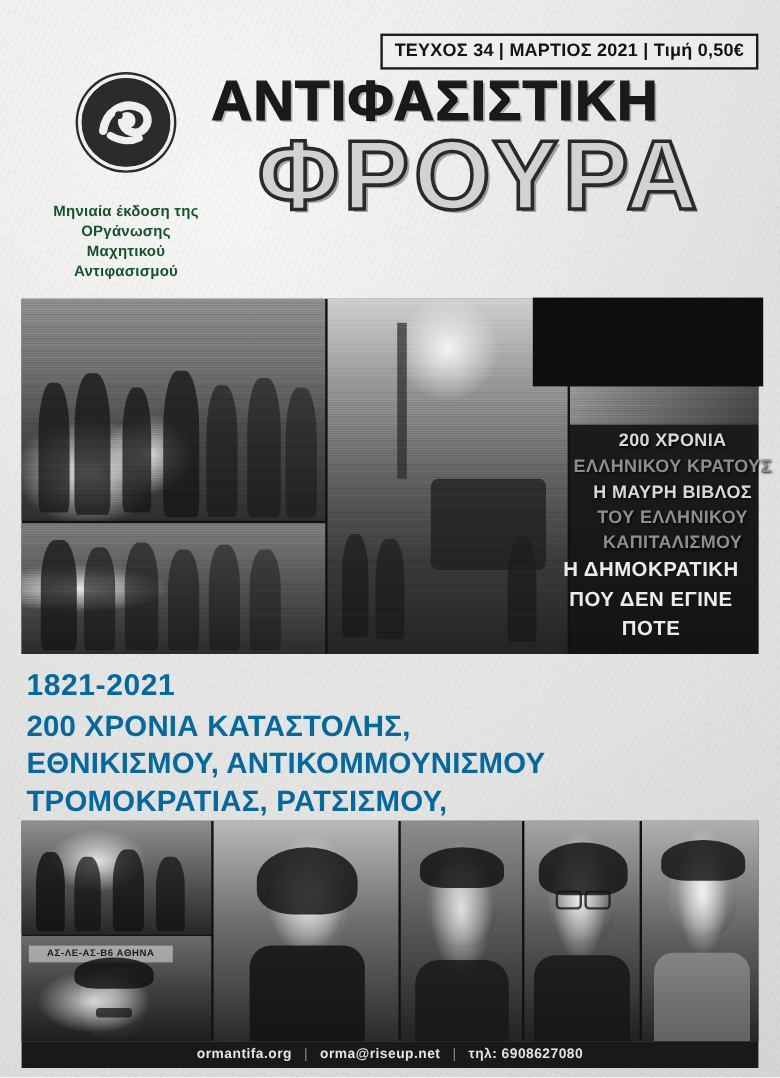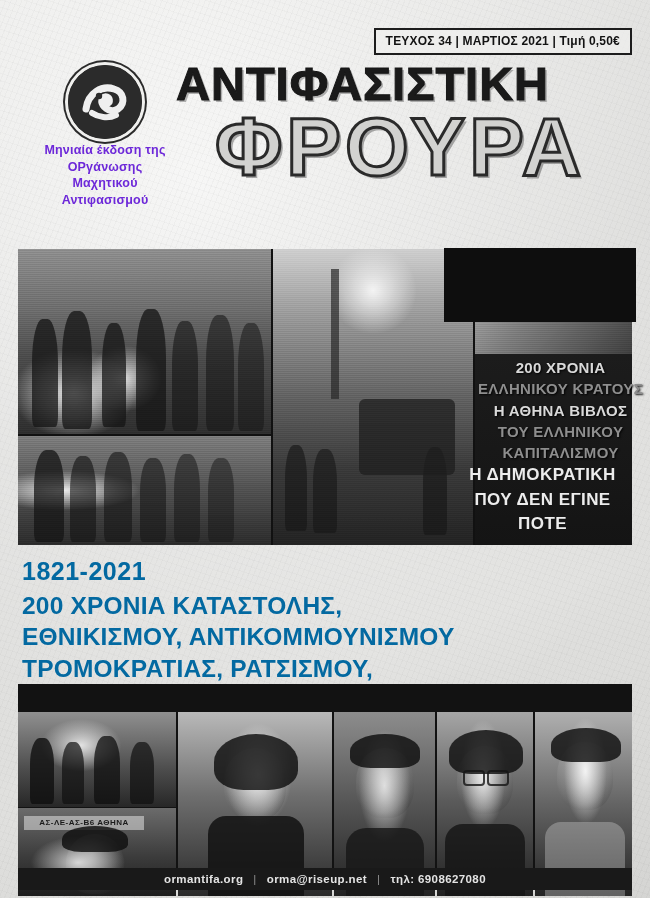--- a/index.html
+++ b/index.html
@@ -41,21 +41,21 @@
     width: 650px;
     height: 235px;
   }
 
   .issue-bar {
     position: absolute;
     right: 18px;
     top: 28px;
     border: 2px solid #1d1d1d;
     padding: 4px 10px 5px 10px;
-    font-size: 12px;
+    font-size: 15px;
     font-weight: bold;
     letter-spacing: 0.2px;
     color: #131313;
     background: rgba(240,240,238,0.7);
     white-space: nowrap;
   }
 
   .logo-block {
     position: absolute;
     left: 30px;
@@ -69,25 +69,25 @@
     height: 74px;
     margin: 0 auto;
     border-radius: 50%;
     background: #2b2b2b;
     border: 3px solid #f0f0ee;
     box-shadow: 0 0 0 2px #2b2b2b;
     overflow: hidden;
   }
   .logo-circle svg { display:block; }
   .logo-sub {
-    margin-top: 0;
+    margin-top: 26px;
     font-size: 12.5px;
     font-weight: bold;
     line-height: 1.32;
-    color: #6d28d9;
+    color: #14532d;
     letter-spacing: .2px;
   }
 
   .title-line1 {
     position: absolute;
     left: 176px;
     top: 56px;
     width: 460px;
     font-size: 47px;
     font-weight: bold;
@@ -220,21 +220,21 @@
 
   
   .collage-bottom {
     position: absolute;
     left: 18px;
     top: 684px;
     width: 614px;
     height: 184px;
     background: #121212;
   }
-  .pb { position: absolute; overflow: hidden; margin-top: 28px; }
+  .pb { position: absolute; overflow: hidden; }
   .pb1 { left: 0; top: 0; width: 158px; height: 95px;
     background: radial-gradient(ellipse at 40% 35%, #e2e2e2 0%, rgba(226,226,226,0) 30%),
                 linear-gradient(180deg, #909090 0%, #4d4d4d 60%, #272727 100%); }
   .pb2 { left: 0; top: 96px; width: 158px; height: 88px;
     background: radial-gradient(ellipse at 38% 62%, #cfcfcf 0%, rgba(207,207,207,0) 34%),
                 linear-gradient(180deg, #6b6b6b 0%, #3c3c3c 55%, #1d1d1d 100%); }
   .pb3 { left: 160px; top: 0; width: 154px; height: 184px;
     background: radial-gradient(ellipse at 52% 34%, #efefef 0%, rgba(239,239,239,0) 30%),
                 linear-gradient(180deg, #b9b9b9 0%, #6f6f6f 45%, #2a2a2a 100%); }
   .pb4 { left: 316px; top: 0; width: 101px; height: 184px;
@@ -356,21 +356,21 @@
       <div class="fig" style="left:156px; top:18px; width:26px; height:88px; opacity:.7"></div>
       <div class="fig" style="left:190px; top:22px; width:26px; height:84px; opacity:.65"></div>
       <div class="grain"></div>
     </div>
 
     <div class="dark-panel"></div>
 
     <div class="panel-text">
       <div>200 ΧΡΟΝΙΑ</div>
       <div class="l2">ΕΛΛΗΝΙΚΟΥ ΚΡΑΤΟΥΣ</div>
-      <div>Η ΑΘΗΝΑ ΒΙΒΛΟΣ</div>
+      <div>Η ΜΑΥΡΗ ΒΙΒΛΟΣ</div>
       <div class="l2">ΤΟΥ ΕΛΛΗΝΙΚΟΥ</div>
       <div class="l2">ΚΑΠΙΤΑΛΙΣΜΟΥ</div>
     </div>
   </div>
 
   <div class="white-box"></div>
   <div class="white-box-text" style="top:463px">
     <div>Η ΔΗΜΟΚΡΑΤΙΚΗ</div>
     <div>ΠΟΥ ΔΕΝ ΕΓΙΝΕ</div>
     <div>ΠΟΤΕ</div>

